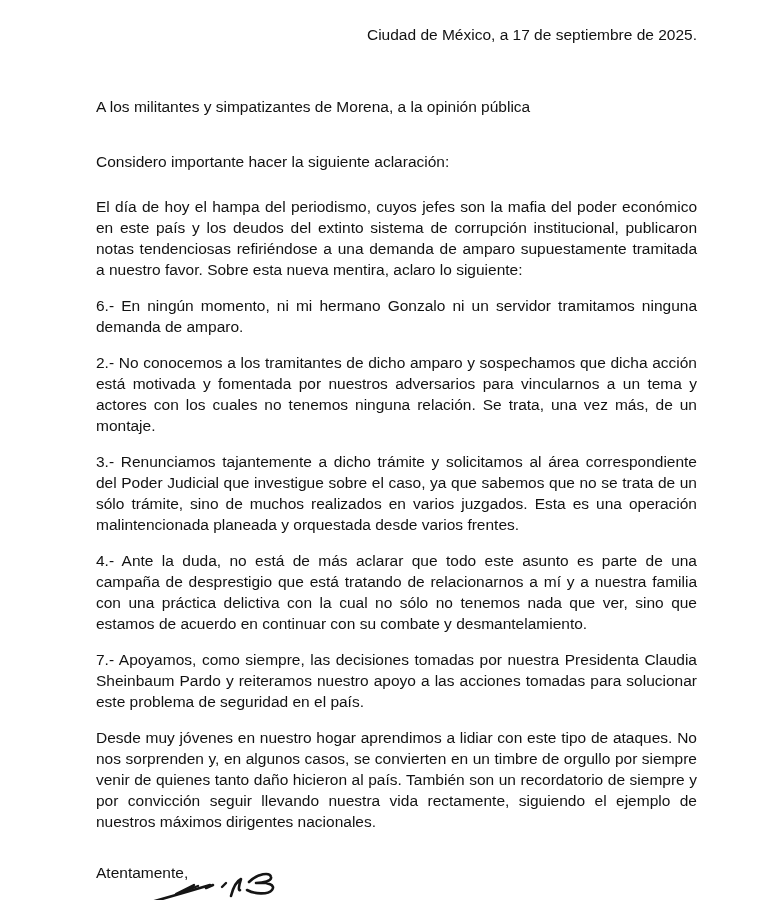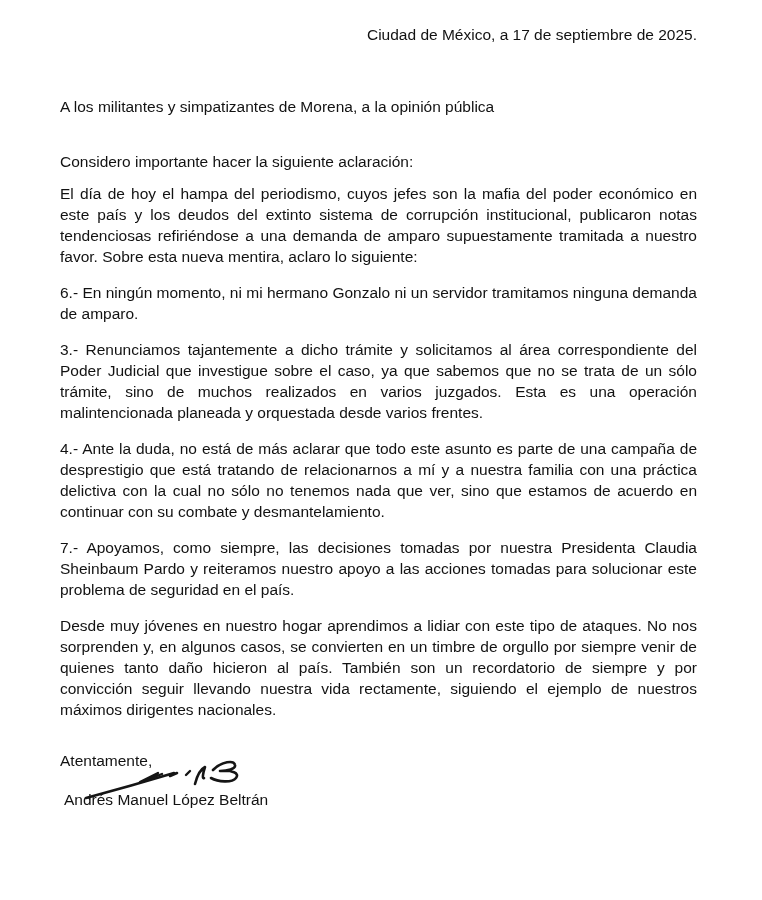--- a/index.html
+++ b/index.html
@@ -6,37 +6,37 @@
     margin: 0;
     padding: 0;
     background: #ffffff;
   }
   .page {
     position: relative;
     width: 762px;
     height: 900px;
     background: #ffffff;
     box-sizing: border-box;
-    padding: 24px 65px 0 60px;
+    padding: 24px 65px 0 96px;
     font-family: "Liberation Sans", "DejaVu Sans", sans-serif;
     font-size: 15.5px;
     line-height: 21px;
     color: #121212;
     overflow: hidden;
   }
   .date-line {
     text-align: right;
     margin: 0 0 51px 0;
   }
   .heading {
     font-weight: normal;
     margin: 0 0 34px 0;
   }
   .intro {
-    margin: 0 0 11px 0;
+    margin: 0 0 24px 0;
   }
   p.para {
     margin: 8px 0 15px 0;
     text-align: justify;
   }
   p.para.closing-para {
     margin-bottom: 30px;
   }
   .closing-block {
     position: relative;
@@ -64,20 +64,21 @@
   <p class="date-line">Ciudad de México, a 17 de septiembre de 2025.</p>
 
   <p class="heading">A los militantes y simpatizantes de Morena, a la opinión pública</p>
 
   <p class="intro">Considero importante hacer la siguiente aclaración:</p>
 
   <p class="para">El día de hoy el hampa del periodismo, cuyos jefes son la mafia del poder económico en este país y los deudos del extinto sistema de corrupción institucional, publicaron notas tendenciosas refiriéndose a una demanda de amparo supuestamente tramitada a nuestro favor. Sobre esta nueva mentira, aclaro lo siguiente:</p>
 
   <p class="para">6.- En ningún momento, ni mi hermano Gonzalo ni un servidor tramitamos ninguna demanda de amparo.</p>
 
+  <p class="para">2.- No conocemos a los tramitantes de dicho amparo y sospechamos que dicha acción está motivada y fomentada por nuestros adversarios para vincularnos a un tema y actores con los cuales no tenemos ninguna relación. Se trata, una vez más, de un montaje.</p>
 
   <p class="para">3.- Renunciamos tajantemente a dicho trámite y solicitamos al área correspondiente del Poder Judicial que investigue sobre el caso, ya que sabemos que no se trata de un sólo trámite, sino de muchos realizados en varios juzgados. Esta es una operación malintencionada planeada y orquestada desde varios frentes.</p>
 
   <p class="para">4.- Ante la duda, no está de más aclarar que todo este asunto es parte de una campaña de desprestigio que está tratando de relacionarnos a mí y a nuestra familia con una práctica delictiva con la cual no sólo no tenemos nada que ver, sino que estamos de acuerdo en continuar con su combate y desmantelamiento.</p>
 
   <p class="para">7.- Apoyamos, como siempre, las decisiones tomadas por nuestra Presidenta Claudia Sheinbaum Pardo y reiteramos nuestro apoyo a las acciones tomadas para solucionar este problema de seguridad en el país.</p>
 
   <p class="para closing-para">Desde muy jóvenes en nuestro hogar aprendimos a lidiar con este tipo de ataques. No nos sorprenden y, en algunos casos, se convierten en un timbre de orgullo por siempre venir de quienes tanto daño hicieron al país. También son un recordatorio de siempre y por convicción seguir llevando nuestra vida rectamente, siguiendo el ejemplo de nuestros máximos dirigentes nacionales.</p>
 
   <div class="closing-block">

